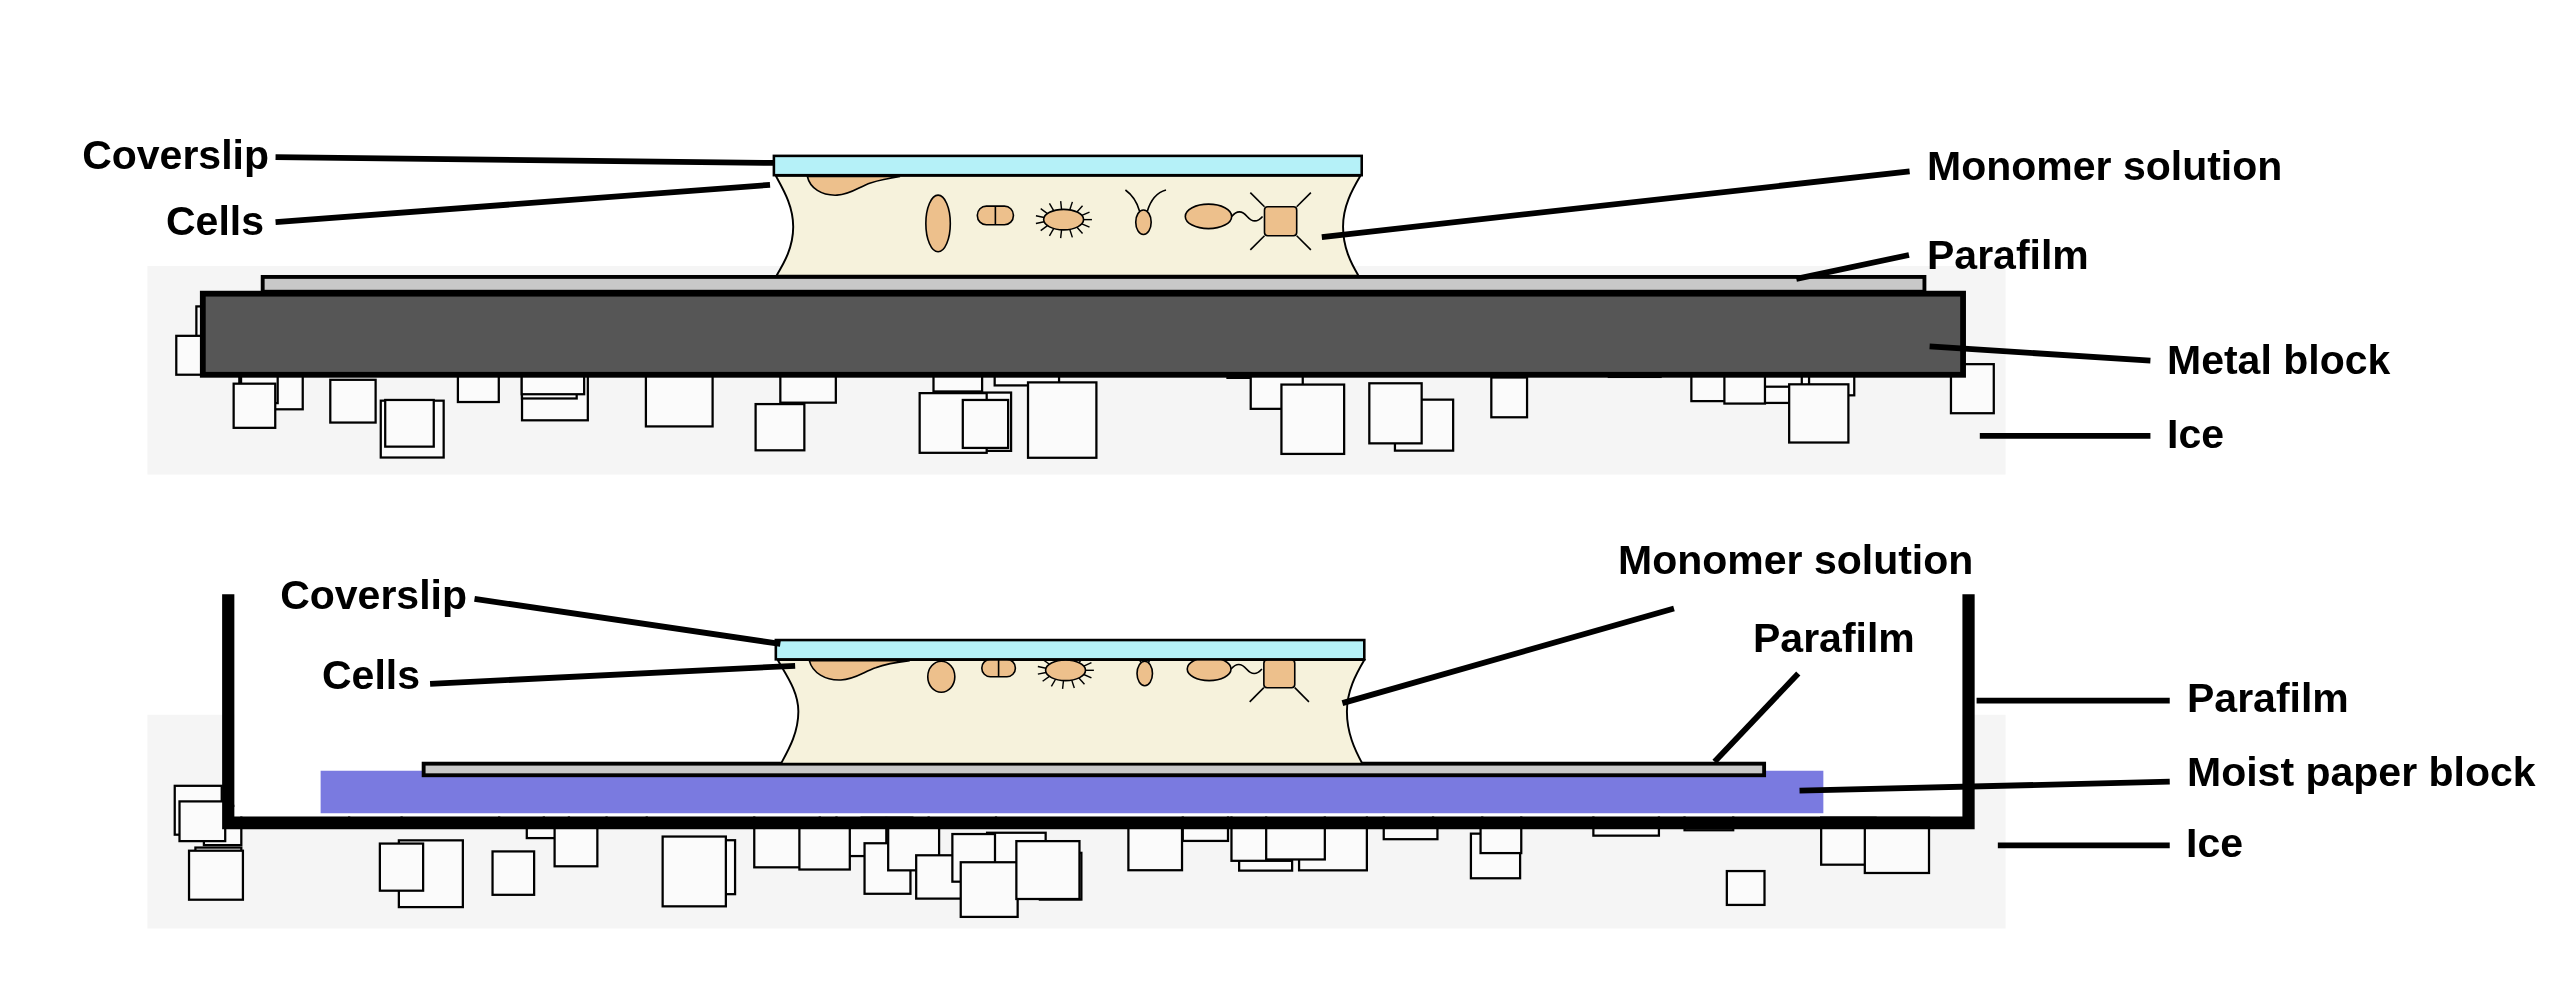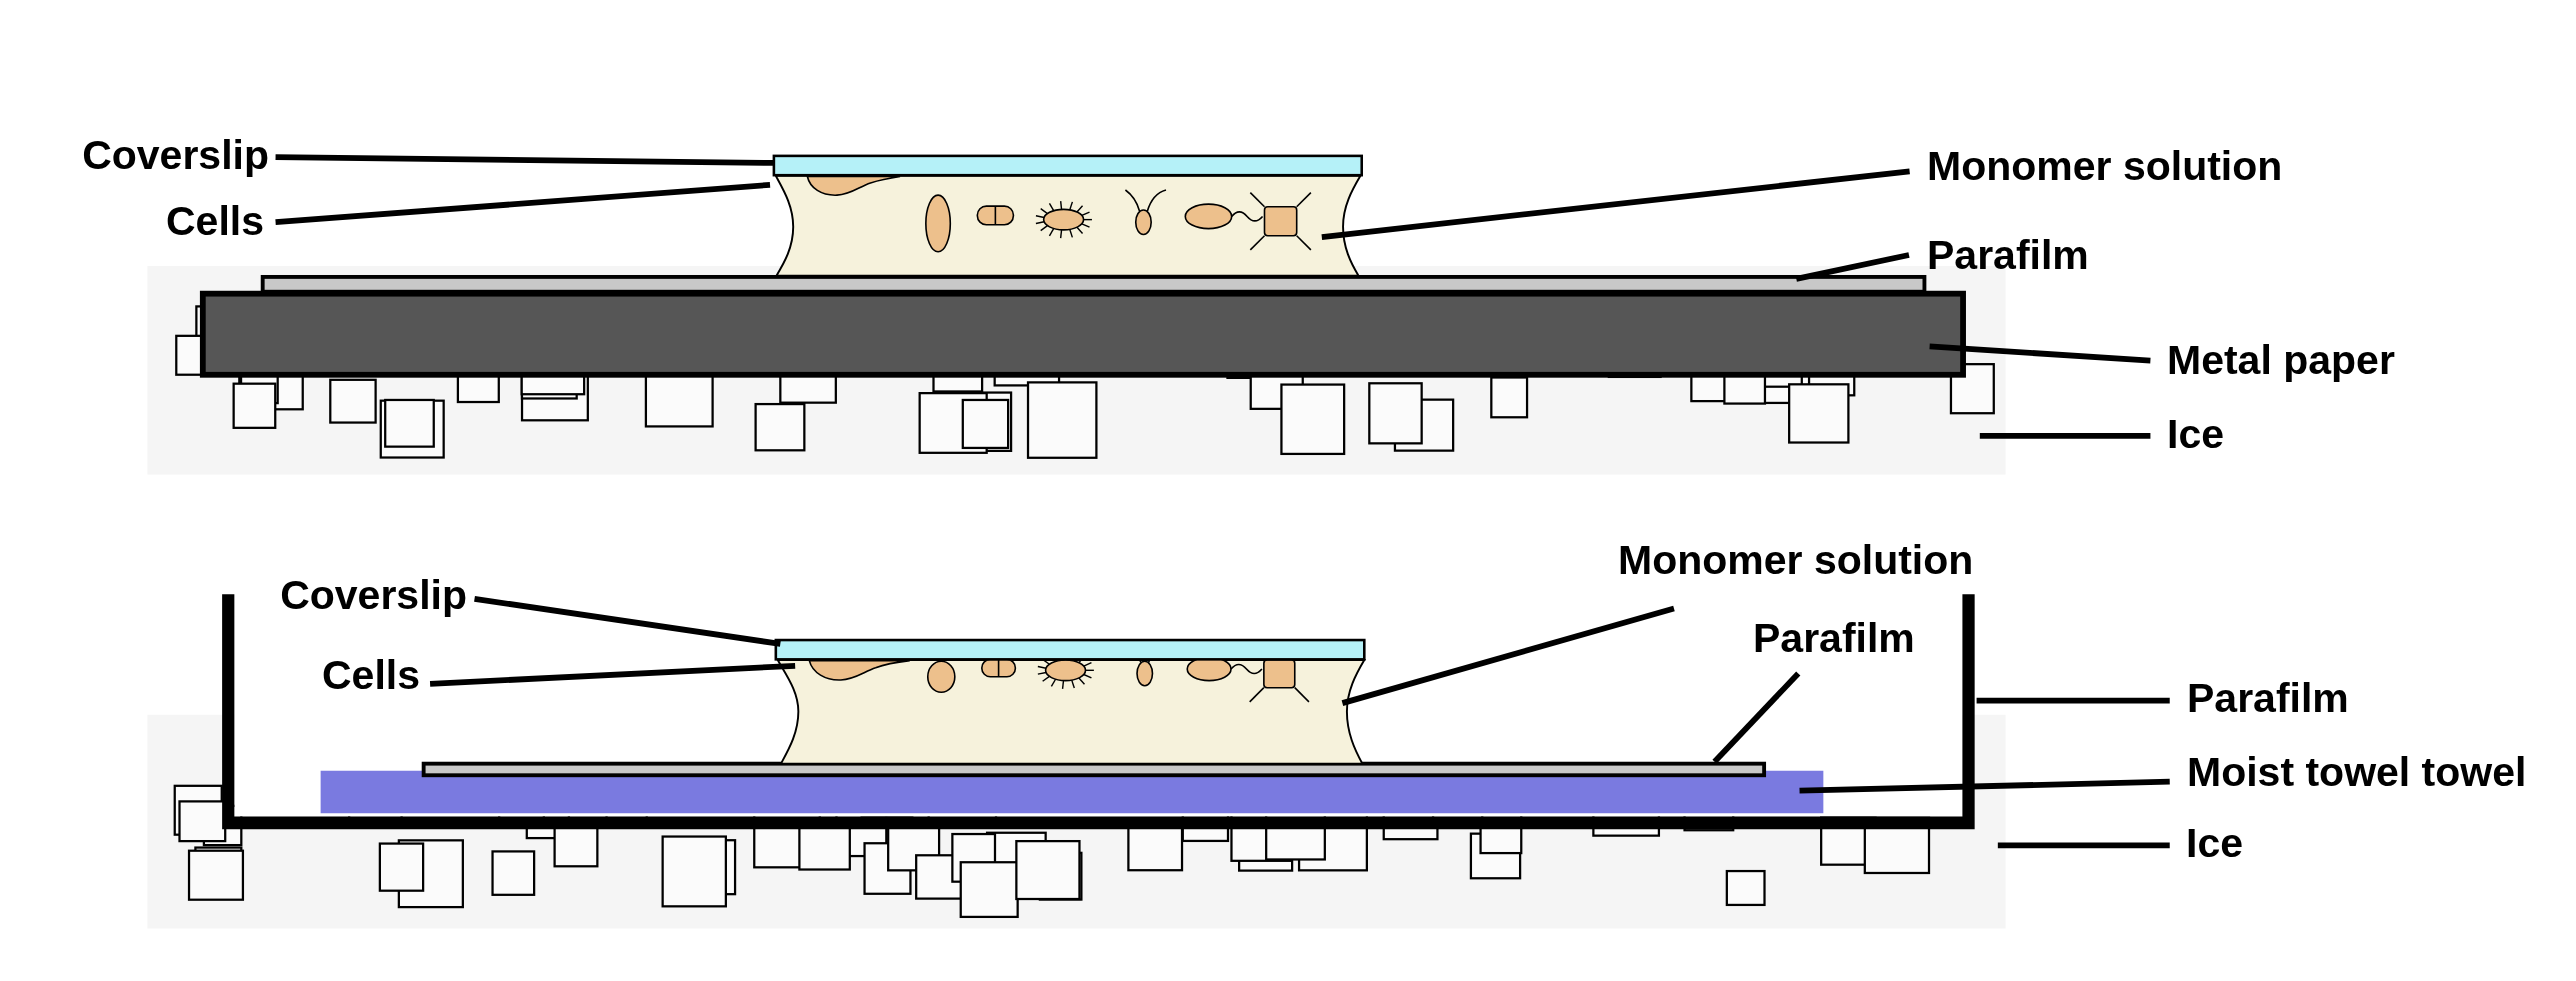--- a/index.html
+++ b/index.html
@@ -273,23 +273,23 @@
           <line x1="3370" y1="1214" x2="2795" y2="1228" stroke="#000" stroke-width="9"></line>
           <line x1="3370" y1="1313" x2="3103" y2="1313" stroke="#000" stroke-width="9"></line>
         </g>
     </g>
   </svg>
 
   <div class="fig-label" style="top: 156px; right: 2307px;">Coverslip</div>
   <div class="fig-label" style="top: 222px; right: 2312px;">Cells</div>
   <div class="fig-label" style="top: 167px; left: 1927px;">Monomer solution</div>
   <div class="fig-label" style="top: 256px; left: 1927px;">Parafilm</div>
-  <div class="fig-label" style="top: 361px; left: 2167px;">Metal paper</div>
+  <div class="fig-label" style="top: 361px; left: 2167px;">Metal block</div>
   <div class="fig-label" style="top: 435px; left: 2167px;">Ice</div>
   <div class="fig-label" style="top: 596px; right: 2109px;">Coverslip</div>
   <div class="fig-label" style="top: 676px; right: 2156px;">Cells</div>
   <div class="fig-label" style="top: 561px; left: 1618px;">Monomer solution</div>
   <div class="fig-label" style="top: 639px; left: 1753px;">Parafilm</div>
   <div class="fig-label" style="top: 699px; left: 2187px;">Parafilm</div>
-  <div class="fig-label" style="top: 773px; left: 2187px;">Moist towel towel</div>
+  <div class="fig-label" style="top: 773px; left: 2187px;">Moist paper block</div>
   <div class="fig-label" style="top: 844px; left: 2186px;">Ice</div>
 </div>
 
 
 </body></html>

